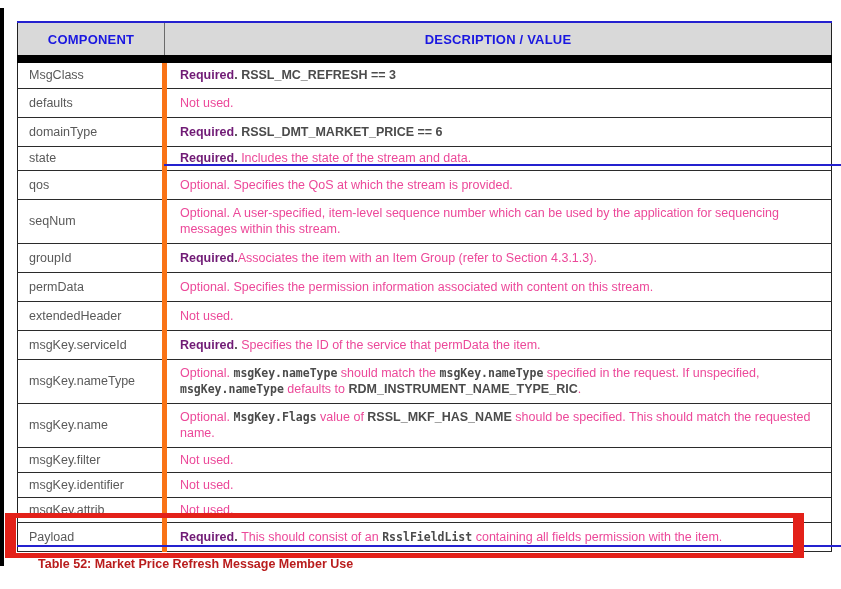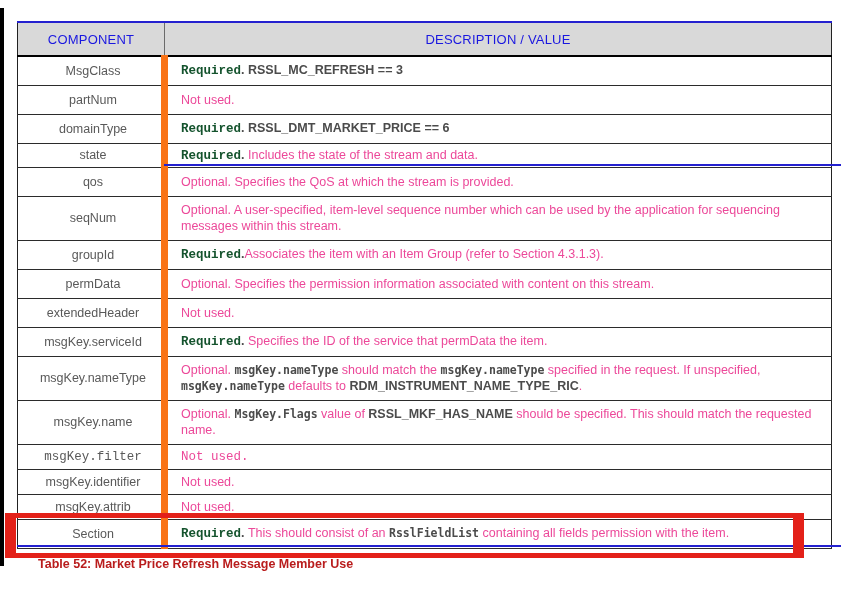--- a/index.html
+++ b/index.html
@@ -11,36 +11,36 @@
   #edgebar{position:absolute;left:0;top:8px;width:4px;height:558px;background:#000;}
 
   table#member-table{
     position:absolute;left:17px;top:21px;width:814px;
     border-collapse:collapse;table-layout:fixed;z-index:1;
     border-left:1px solid #222;border-right:1px solid #222;
   }
   #member-table col.c1{width:147px;}
   #member-table col.c2{width:667px;}
   #member-table th{
-    background:#d9d9d9;color:#1a17e0;font-size:13px;font-weight:normal;
+    background:#d9d9d9;color:#1a17e0;font-size:13px;font-weight:bold;
     text-align:center;height:30px;
-    border-top:2px solid #2421cf;border-bottom:2px solid #000000;
+    border-top:2px solid #2421cf;border-bottom:8px solid #000000;
     letter-spacing:.2px;
   }
   #member-table th:first-child{border-right:1px solid #6b6b6b;}
   #member-table td{
     border-bottom:1px solid #2b2b2b;
     font-size:12.5px;color:#595959;vertical-align:middle;
     line-height:16px;overflow:hidden;
   }
-  #member-table td.comp{padding:0 4px 0 11px;border-right:7px solid #f97316;text-align:center;}
+  #member-table td.comp{padding:0 4px 0 11px;border-right:5px solid #f97316;}
   #member-table td.desc{padding:1px 14px 1px 13px;}
   .sn{color:#ec4899;}
   .sb{color:#4b4b4b;font-weight:bold;}
-  .sr{color:#14532d;font-weight:bold;font-family:Liberation Mono, monospace;}
+  .sr{color:#701a75;font-weight:bold;}
   .sm{color:#4b4b4b;font-weight:bold;font-family:"DejaVu Sans Mono",monospace;font-size:11.5px;}
 
   
   #pb-line{position:absolute;left:164px;top:164px;width:677px;height:2px;background:#2421cf;z-index:3;}
   
   #bottom-line{position:absolute;left:17px;top:545px;width:824px;height:2px;background:#2421cf;z-index:3;}
 
   
   #highlight-box{
     position:absolute;left:5px;top:513px;width:799px;height:45px;
@@ -68,21 +68,21 @@
         <th>COMPONENT</th>
         <th>DESCRIPTION / VALUE</th>
       </tr>
     </thead>
     <tbody id="table-body">
         <tr style="height: 29px;">
           <td class="comp">MsgClass</td>
           <td class="desc"><span class="sr">Required</span><span class="sb">. </span><span class="sb">RSSL_MC_REFRESH == 3</span></td>
         </tr>
         <tr style="height: 29px;">
-          <td class="comp">partNum</td>
+          <td class="comp">defaults</td>
           <td class="desc"><span class="sn">Not used.</span></td>
         </tr>
         <tr style="height: 29px;">
           <td class="comp">domainType</td>
           <td class="desc"><span class="sr">Required</span><span class="sb">. </span><span class="sb">RSSL_DMT_MARKET_PRICE == 6</span></td>
         </tr>
         <tr style="height: 24px;">
           <td class="comp">state</td>
           <td class="desc"><span class="sr">Required</span><span class="sb">. </span><span class="sn">Includes the state of the stream and data.</span></td>
         </tr>
@@ -111,34 +111,34 @@
           <td class="desc"><span class="sr">Required</span><span class="sb">. </span><span class="sn">Specifies the ID of the service that permData the item.</span></td>
         </tr>
         <tr style="height: 44px;">
           <td class="comp">msgKey.nameType</td>
           <td class="desc"><span class="sn">Optional. </span><span class="sm">msgKey.nameType</span><span class="sn"> should match the </span><span class="sm">msgKey.nameType</span><span class="sn"> specified in the request. If unspecified, </span><span class="sm">msgKey.nameType</span><span class="sn"> defaults to </span><span class="sb">RDM_INSTRUMENT_NAME_TYPE_RIC</span><span class="sn">.</span></td>
         </tr>
         <tr style="height: 44px;">
           <td class="comp">msgKey.name</td>
           <td class="desc"><span class="sn">Optional. </span><span class="sm">MsgKey.Flags</span><span class="sn"> value of </span><span class="sb">RSSL_MKF_HAS_NAME</span><span class="sn"> should be specified. This should match the requested name.</span></td>
         </tr>
-        <tr style="height: 25px; font-family: Liberation Mono, monospace;">
+        <tr style="height: 25px;">
           <td class="comp">msgKey.filter</td>
           <td class="desc"><span class="sn">Not used.</span></td>
         </tr>
         <tr style="height: 25px;">
           <td class="comp">msgKey.identifier</td>
           <td class="desc"><span class="sn">Not used.</span></td>
         </tr>
         <tr style="height: 25px;">
           <td class="comp">msgKey.attrib</td>
           <td class="desc"><span class="sn">Not used.</span></td>
         </tr>
         <tr style="height: 29px;">
-          <td class="comp">Section</td>
+          <td class="comp">Payload</td>
           <td class="desc"><span class="sr">Required</span><span class="sb">. </span><span class="sn">This should consist of an </span><span class="sm">RsslFieldList</span><span class="sn"> containing all fields permission with the item.</span></td>
         </tr>
       </tbody>
   </table>
 
   <div id="pb-line"></div>
   <div id="bottom-line"></div>
   <div id="highlight-box"></div>
 
   <div id="caption">Table 52: Market Price Refresh Message Member Use</div>

